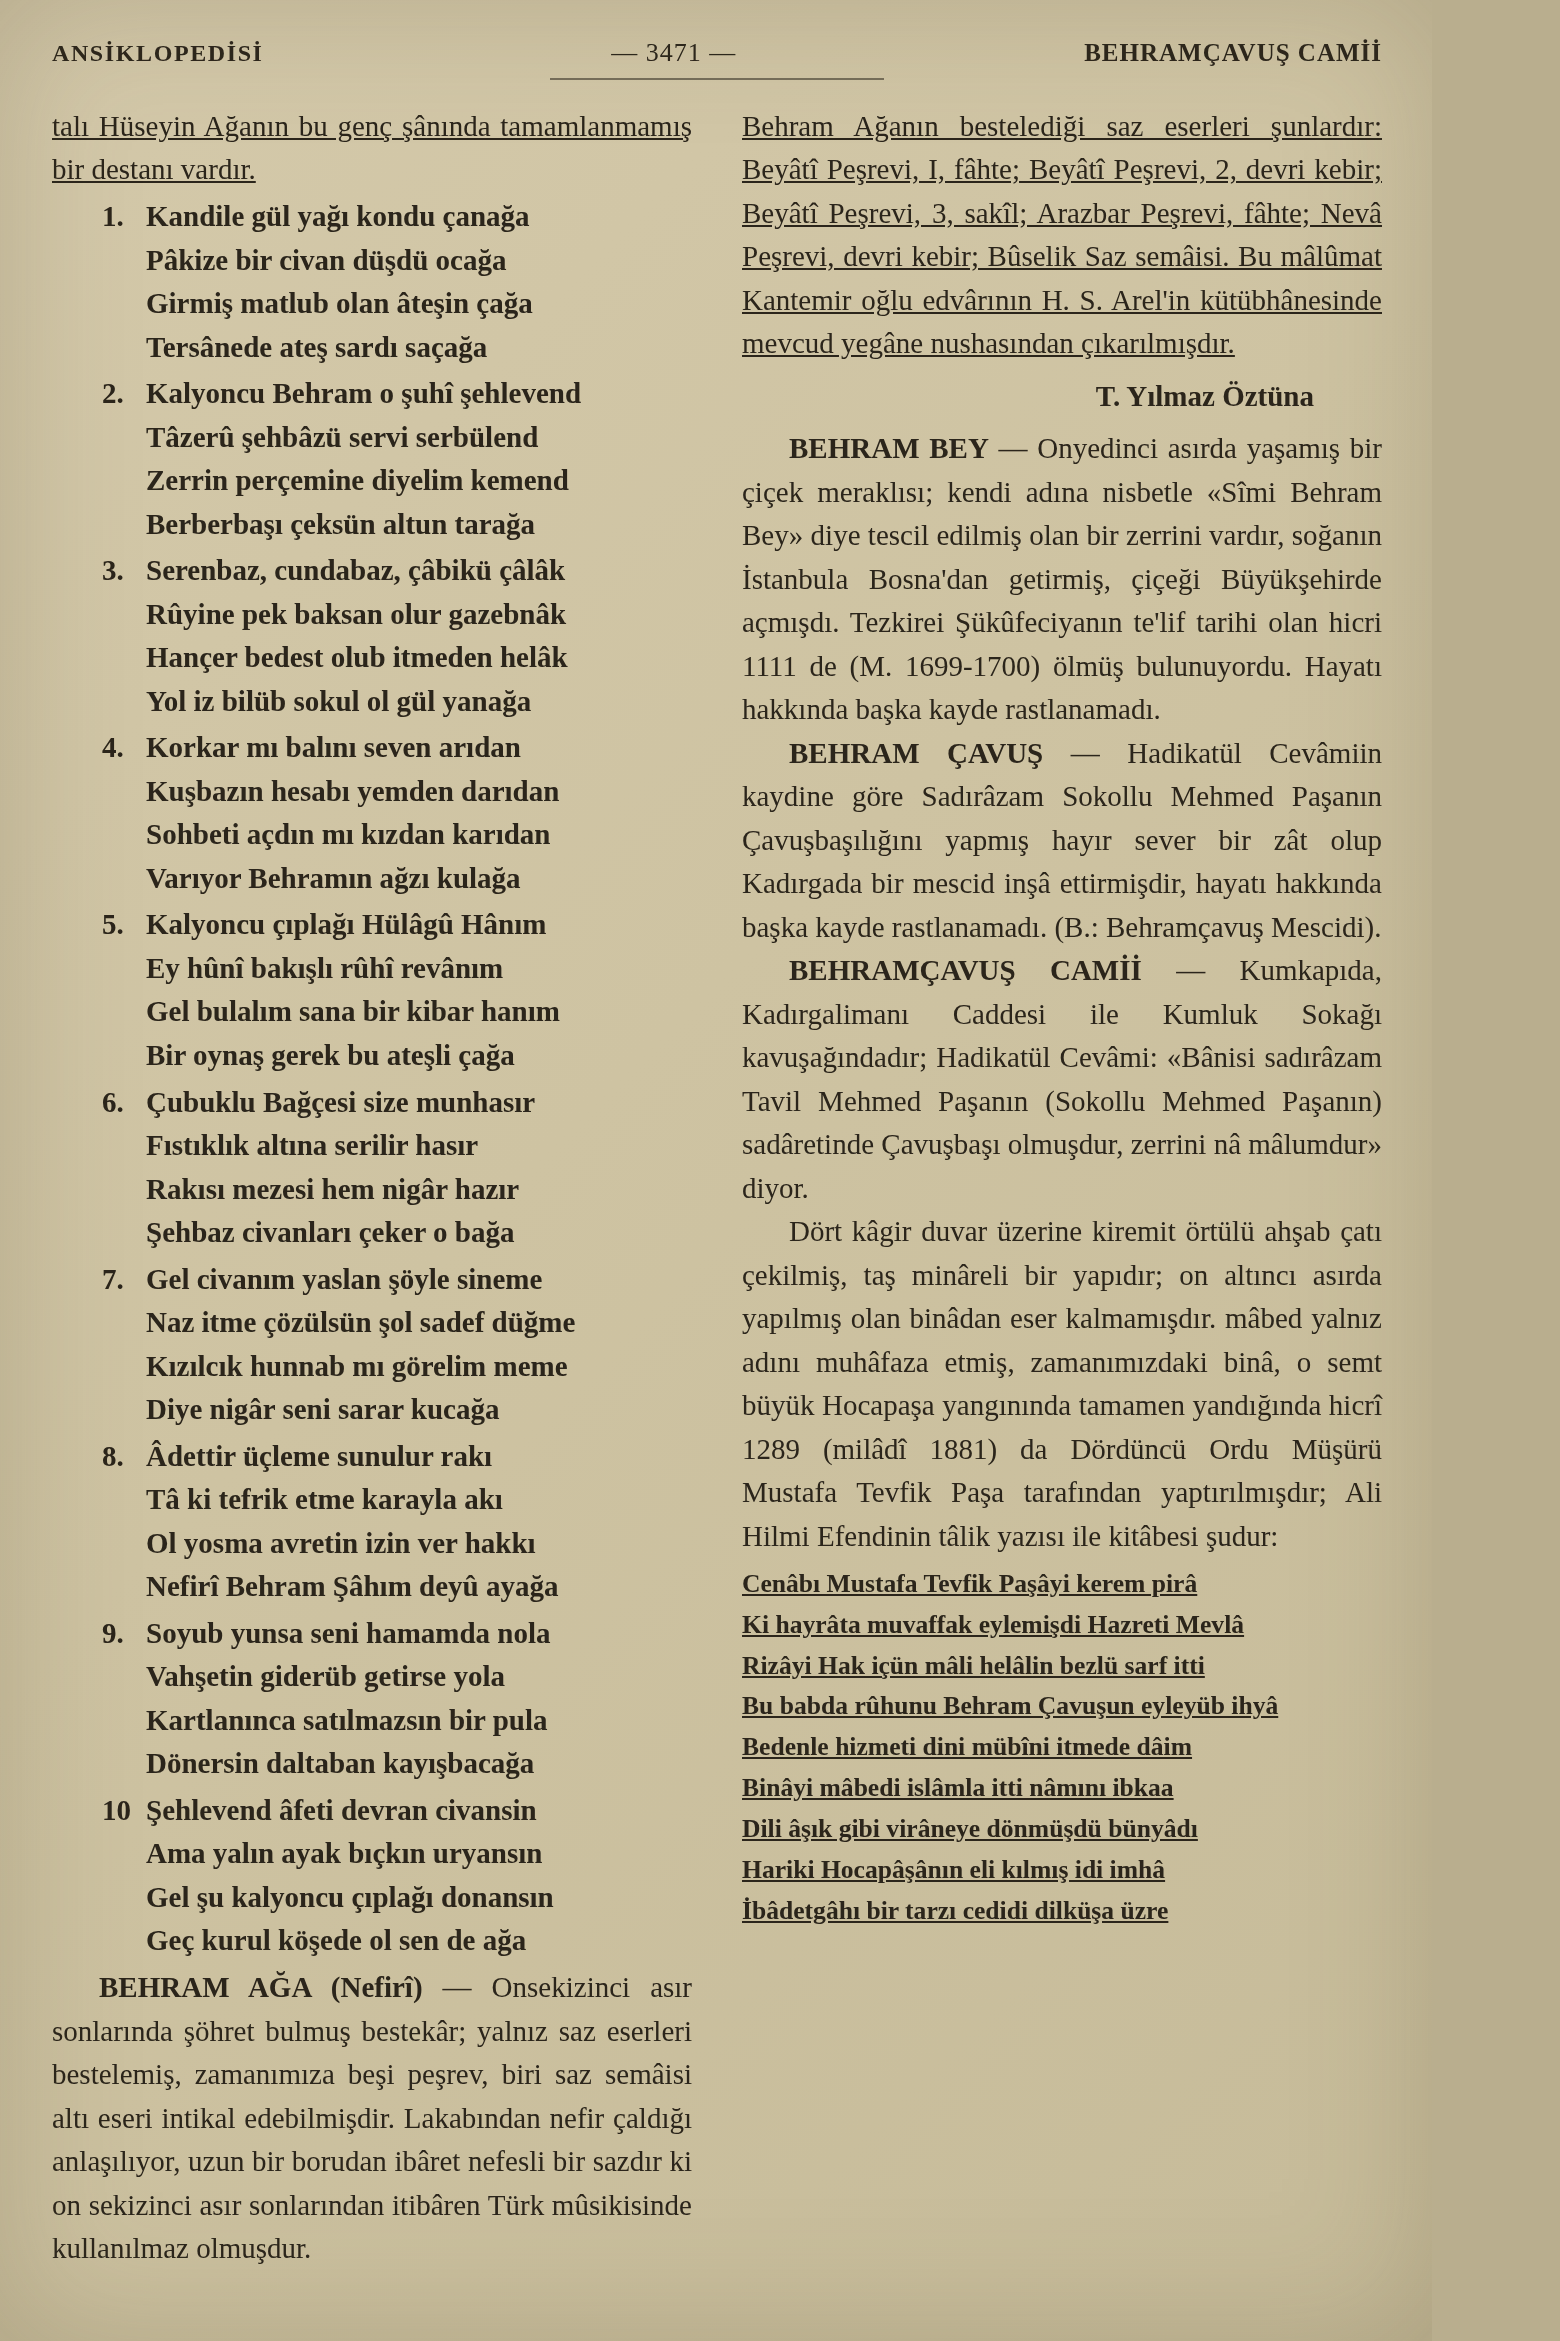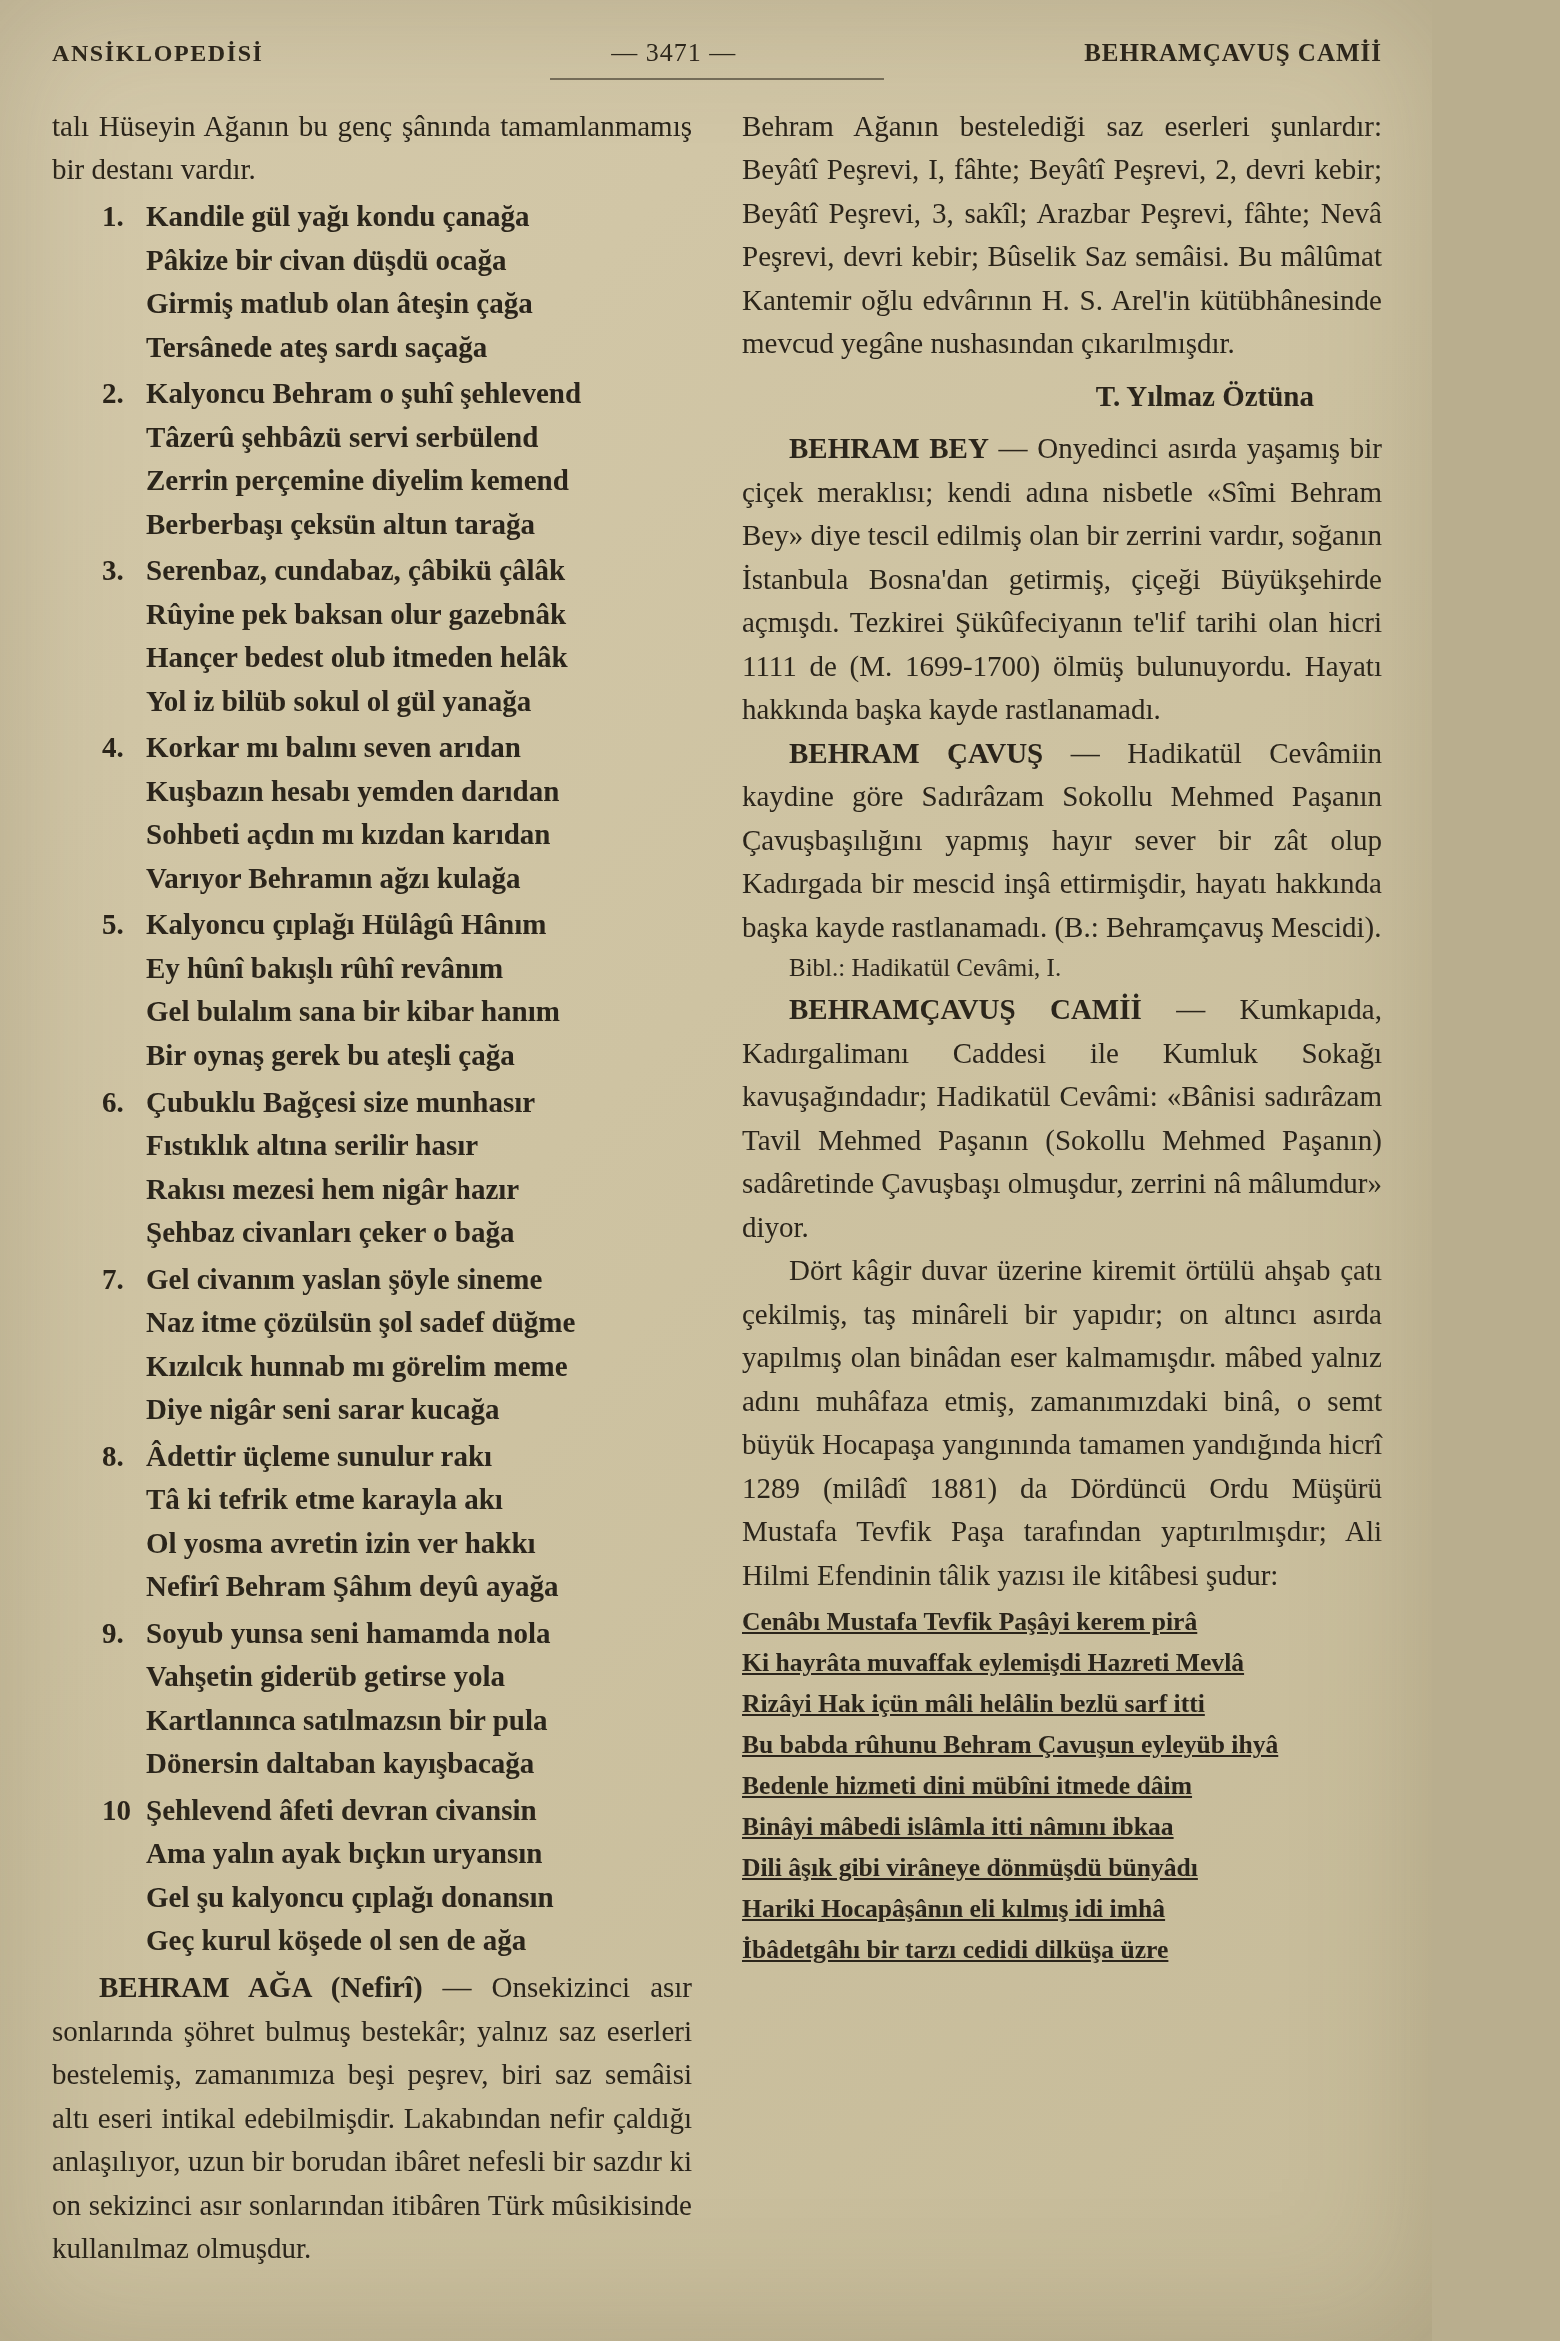--- a/index.html
+++ b/index.html
@@ -60,20 +60,21 @@
     flex: 1;
     text-align: justify;
     line-height: 1.5;
   }
   p {
     margin: 0;
     text-indent: 47px;
   }
   p.noindent {
     text-indent: 0;
+    text-decoration: underline;
   }
   .heading-inline {
     font-weight: 700;
   }
   .stanza {
     display: flex;
     margin: 3.1px 0 3.1px 50px;
     font-weight: 700;
     text-align: left;
   }
@@ -199,21 +200,20 @@
 
     <div class="col">
       <p class="noindent">Behram Ağanın bestelediği saz eserleri şunlardır: Beyâtî Peşrevi, I, fâhte; Beyâtî Peşrevi, 2, devri kebir; Beyâtî Peşrevi, 3, sakîl; Arazbar Peşrevi, fâhte; Nevâ Peşrevi, devri kebir; Bûselik Saz semâisi. Bu mâlûmat Kantemir oğlu edvârının H. S. Arel'in kütübhânesinde mevcud yegâne nushasından çıkarılmışdır.</p>
 
       <p class="signature">T. Yılmaz Öztüna</p>
 
       <p><span class="heading-inline">BEHRAM BEY</span> <span>— Onyedinci asırda yaşamış bir çiçek meraklısı; kendi adına nisbetle «Sîmi Behram Bey» diye tescil edilmiş olan bir zerrini vardır, soğanın İstanbula Bosna'dan getirmiş, çiçeği Büyükşehirde açmışdı. Tezkirei Şükûfeciyanın te'lif tarihi olan hicri 1111 de (M. 1699-1700) ölmüş bulunuyordu. Hayatı hakkında başka kayde rastlanamadı.</span></p>
 
       <p><span class="heading-inline">BEHRAM ÇAVUŞ</span> <span>— Hadikatül Cevâmiin kaydine göre Sadırâzam Sokollu Mehmed Paşanın Çavuşbaşılığını yapmış hayır sever bir zât olup Kadırgada bir mescid inşâ ettirmişdir, hayatı hakkında başka kayde rastlanamadı. (B.: Behramçavuş Mescidi).</span></p>
 
-      <p class="bibl">Bibl.: Hadikatül Cevâmi, I.</p>
 
       <p><span class="heading-inline">BEHRAMÇAVUŞ CAMİİ</span> <span>— Kumkapıda, Kadırgalimanı Caddesi ile Kumluk Sokağı kavuşağındadır; Hadikatül Cevâmi: «Bânisi sadırâzam Tavil Mehmed Paşanın (Sokollu Mehmed Paşanın) sadâretinde Çavuşbaşı olmuşdur, zerrini nâ mâlumdur» diyor.</span></p>
 
       <p>Dört kâgir duvar üzerine kiremit örtülü ahşab çatı çekilmiş, taş minâreli bir yapıdır; on altıncı asırda yapılmış olan binâdan eser kalmamışdır. mâbed yalnız adını muhâfaza etmiş, zamanımızdaki binâ, o semt büyük Hocapaşa yangınında tamamen yandığında hicrî 1289 (milâdî 1881) da Dördüncü Ordu Müşürü Mustafa Tevfik Paşa tarafından yaptırılmışdır; Ali Hilmi Efendinin tâlik yazısı ile kitâbesi şudur:</p>
 
       <div class="kitabe">Cenâbı Mustafa Tevfik Paşâyi kerem pirâ
 Ki hayrâta muvaffak eylemişdi Hazreti Mevlâ
 Rizâyi Hak içün mâli helâlin bezlü sarf itti
 Bu babda rûhunu Behram Çavuşun eyleyüb ihyâ
 Bedenle hizmeti dini mübîni itmede dâim

